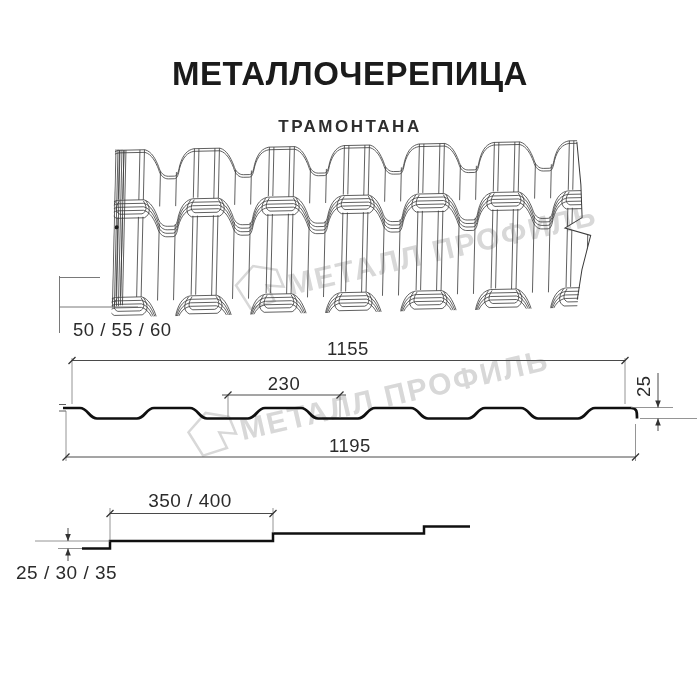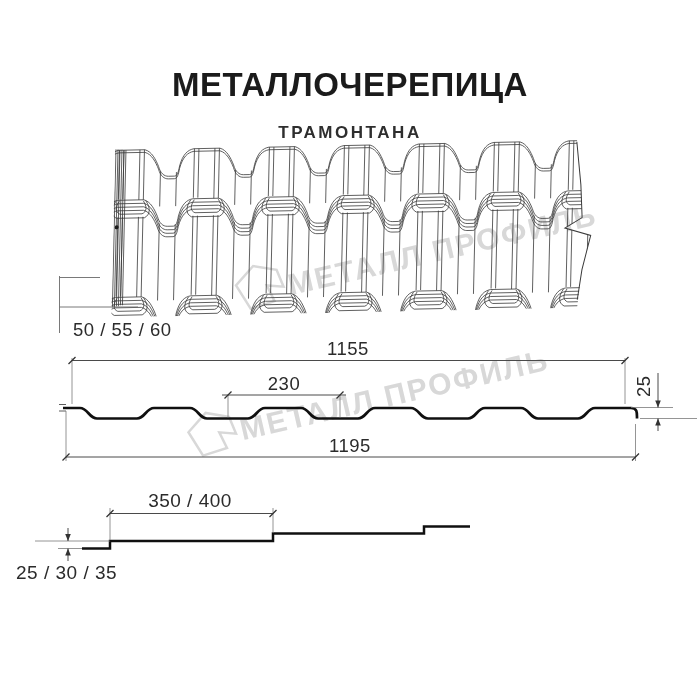--- a/index.html
+++ b/index.html
@@ -2,25 +2,25 @@
 <html><head>
 <meta charset="utf-8">
 <style>
   html,body{margin:0;padding:0;}
   body{
     width:700px;height:700px;position:relative;background:#ffffff;
     font-family:"Liberation Sans", sans-serif;overflow:hidden;
   }
   .header{position:absolute;left:0;top:0;width:700px;text-align:center;}
   .title{
-    margin:11px;padding-top:57px;font-size:33px;font-weight:700;
+    margin:0;padding-top:57px;font-size:33px;font-weight:700;
     letter-spacing:0.5px;color:#1b1b1b;line-height:1.05;
   }
   .subtitle{
-    margin:0;padding-top:9px;font-size:17px;font-weight:700;
+    margin:16px;padding-top:9px;font-size:17px;font-weight:700;
     letter-spacing:2.5px;color:#2e2e2e;
   }
   svg{position:absolute;left:0;top:0;}
   svg text{font-family:"Liberation Sans", sans-serif;}
   .dimtext{font-size:18.5px;fill:#2b2b2b;letter-spacing:0.5px;}
   .dimtext-lg{font-size:19px;fill:#2b2b2b;letter-spacing:0.5px;}
   .wmtext{font-size:30px;font-weight:700;letter-spacing:2px;}
 </style>
 </head>
 <body>

